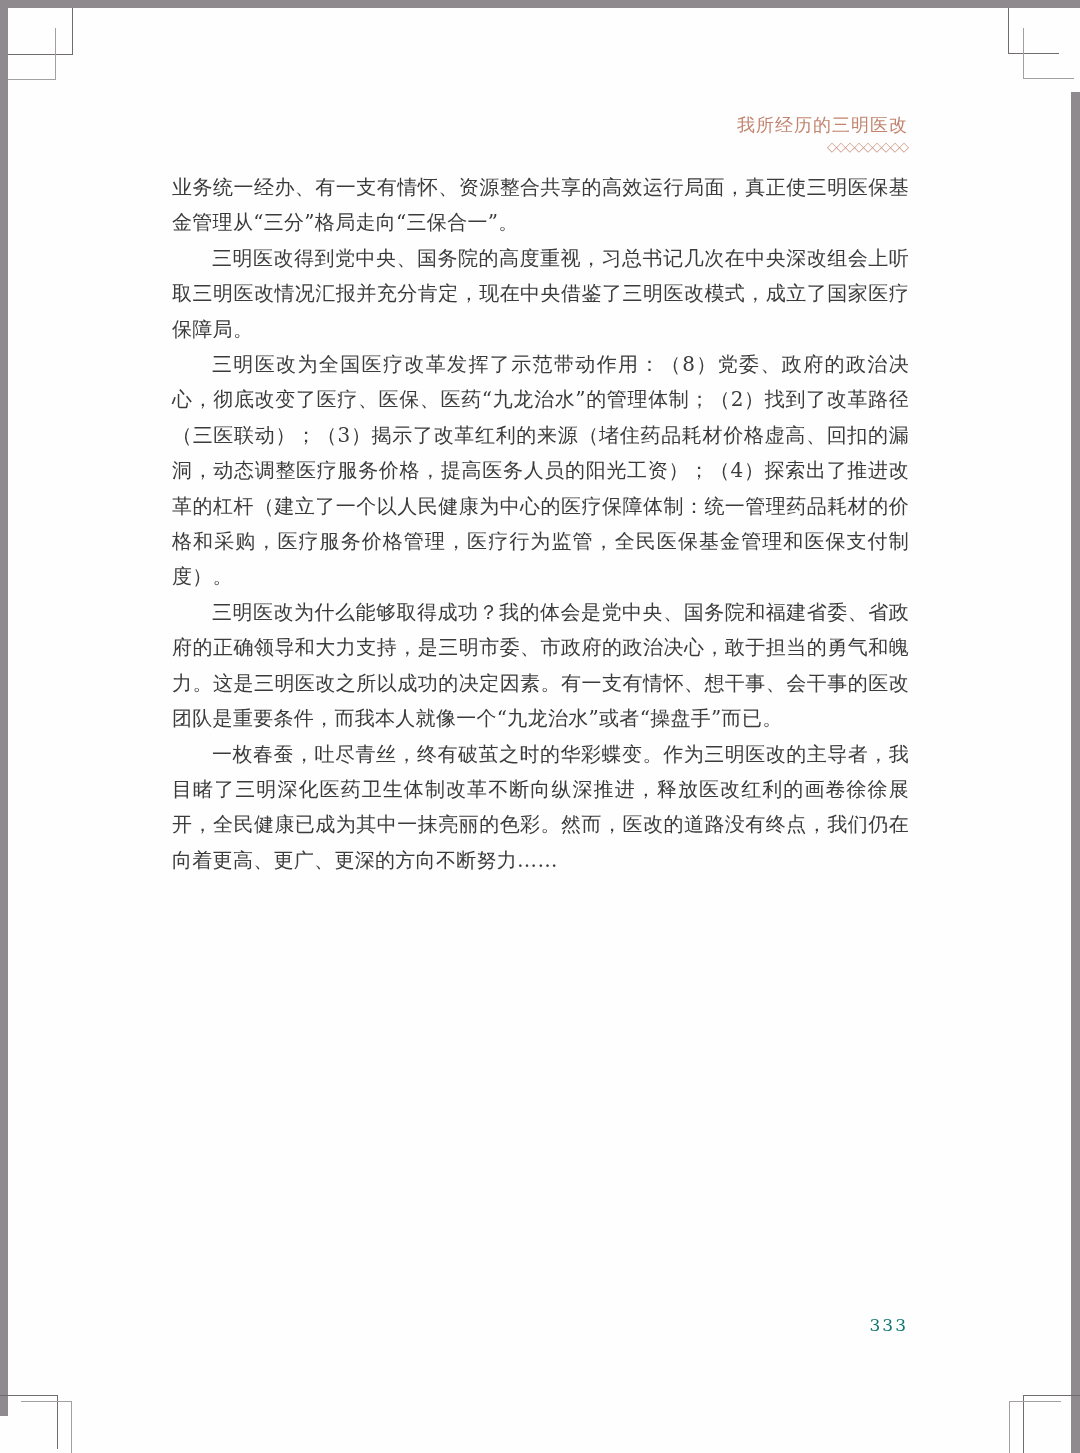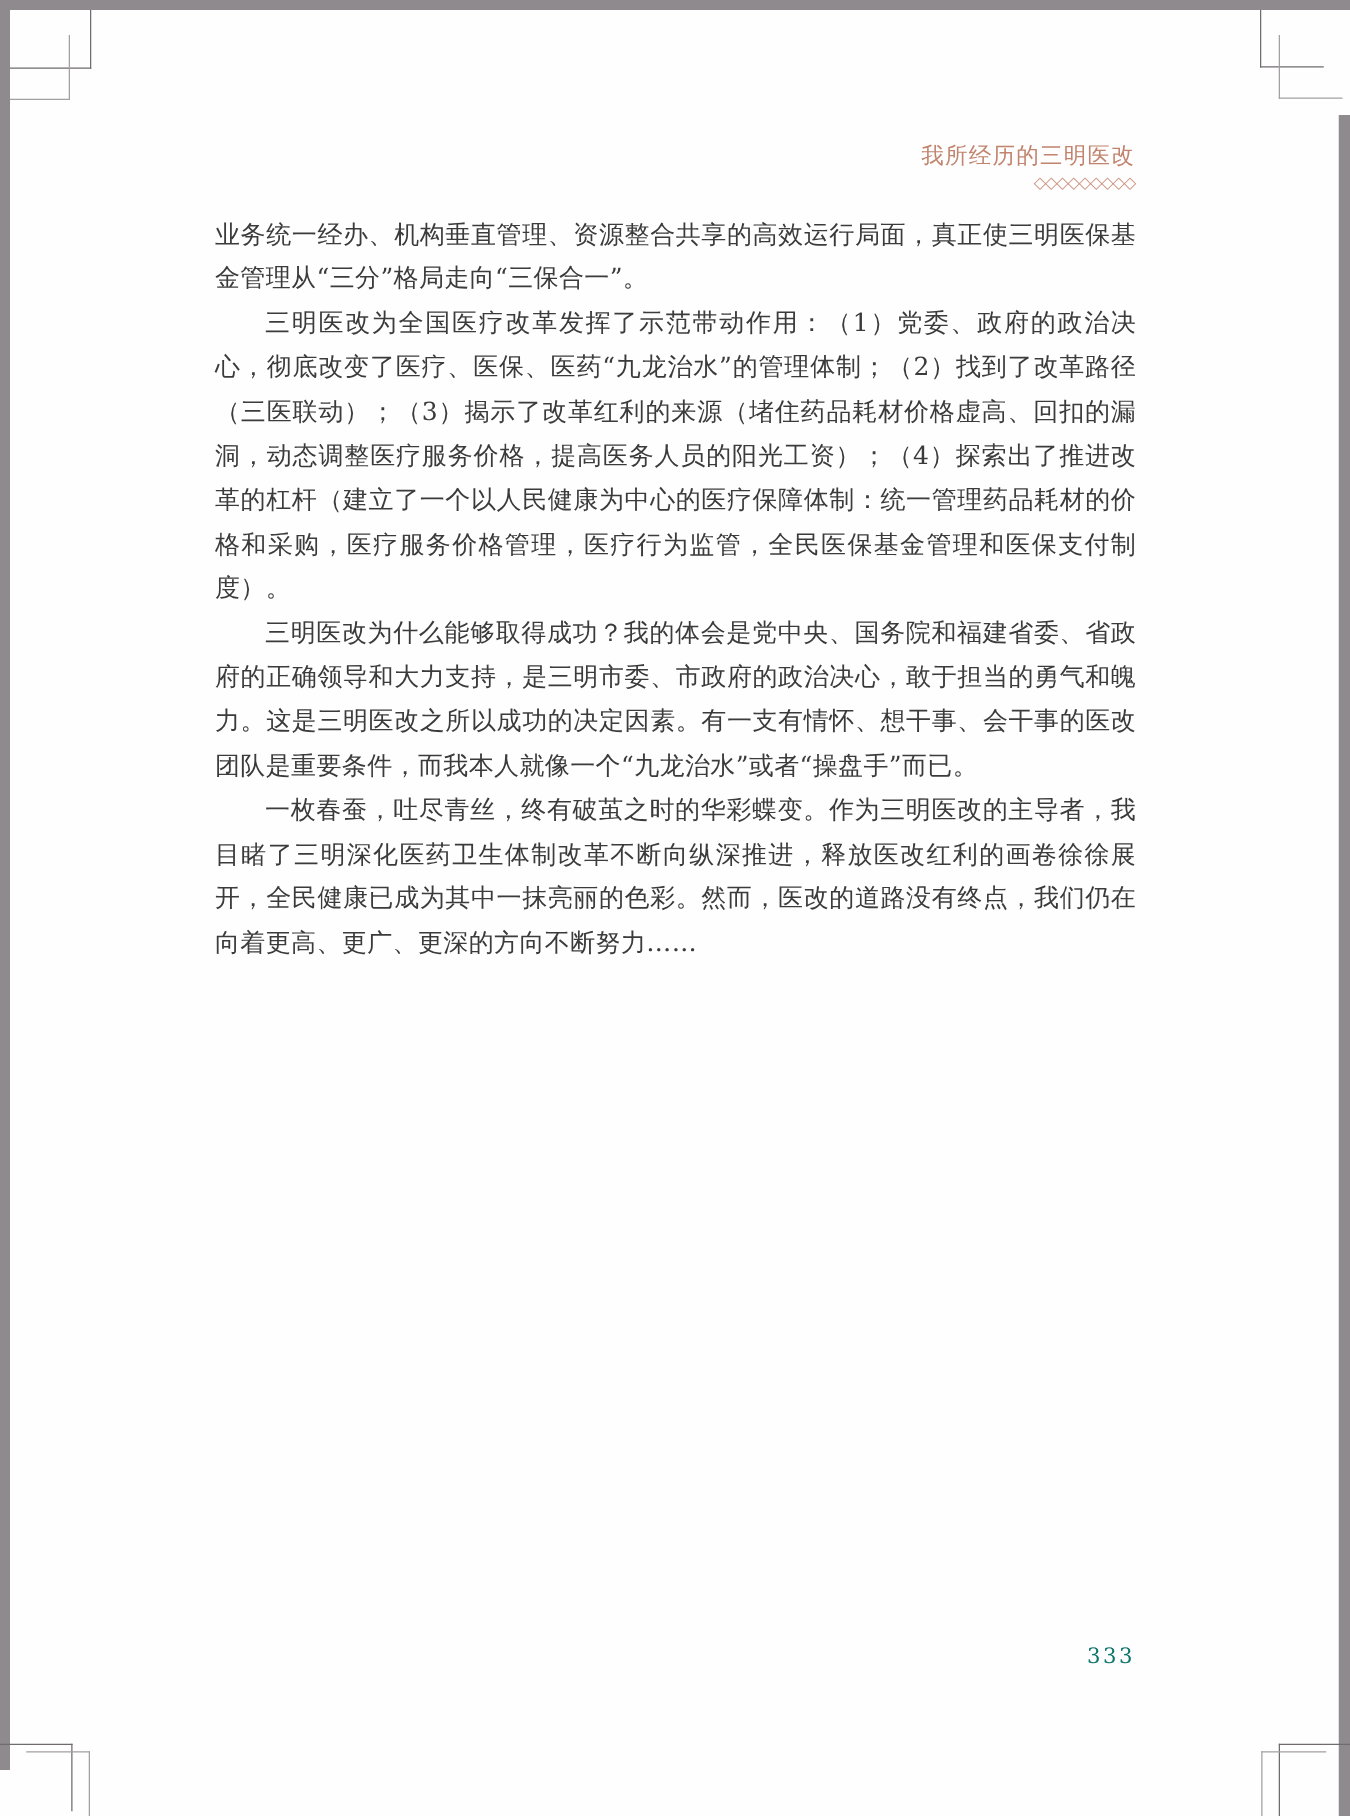--- a/index.html
+++ b/index.html
@@ -104,21 +104,22 @@
   <div class="mark br-2"></div>
   <div class="mark bl-1"></div>
   <div class="mark bl-2"></div>
 
   <div class="running-head">
     <div class="title">我所经历的三明医改</div>
     <div class="ornament">◇◇◇◇◇◇◇◇◇</div>
   </div>
 
   <div class="text-block">
-    <p class="continuation">业务统一经办、机构垂直管理、资源整合共享的高效运行局面，真正使三明医保基金管理从“三分”格局走向“三保合一”。</p>
-    <p>三明医改为全国医疗改革发挥了示范带动作用：（1）党委、政府的政治决心，彻底改变了医疗、医保、医药“九龙治水”的管理体制；（2）找到了改革路径（三医联动）；（3）揭示了改革红利的来源（堵住药品耗材价格虚高、回扣的漏洞，动态调整医疗服务价格，提高医务人员的阳光工资）；（4）探索出了推进改革的杠杆（建立了一个以人民健康为中心的医疗保障体制：统一管理药品耗材的价格和采购，医疗服务价格管理，医疗行为监管，全民医保基金管理和医保支付制度）。</p>
+    <p class="continuation">业务统一经办、有一支有情怀、资源整合共享的高效运行局面，真正使三明医保基金管理从“三分”格局走向“三保合一”。</p>
+    <p>三明医改得到党中央、国务院的高度重视，习总书记几次在中央深改组会上听取三明医改情况汇报并充分肯定，现在中央借鉴了三明医改模式，成立了国家医疗保障局。</p>
+    <p>三明医改为全国医疗改革发挥了示范带动作用：（8）党委、政府的政治决心，彻底改变了医疗、医保、医药“九龙治水”的管理体制；（2）找到了改革路径（三医联动）；（3）揭示了改革红利的来源（堵住药品耗材价格虚高、回扣的漏洞，动态调整医疗服务价格，提高医务人员的阳光工资）；（4）探索出了推进改革的杠杆（建立了一个以人民健康为中心的医疗保障体制：统一管理药品耗材的价格和采购，医疗服务价格管理，医疗行为监管，全民医保基金管理和医保支付制度）。</p>
     <p>三明医改为什么能够取得成功？我的体会是党中央、国务院和福建省委、省政府的正确领导和大力支持，是三明市委、市政府的政治决心，敢于担当的勇气和魄力。这是三明医改之所以成功的决定因素。有一支有情怀、想干事、会干事的医改团队是重要条件，而我本人就像一个“九龙治水”或者“操盘手”而已。</p>
     <p>一枚春蚕，吐尽青丝，终有破茧之时的华彩蝶变。作为三明医改的主导者，我目睹了三明深化医药卫生体制改革不断向纵深推进，释放医改红利的画卷徐徐展开，全民健康已成为其中一抹亮丽的色彩。然而，医改的道路没有终点，我们仍在向着更高、更广、更深的方向不断努力……</p>
   </div>
 
   <div class="folio">333</div>
 
 </div>
 
 </body></html>

